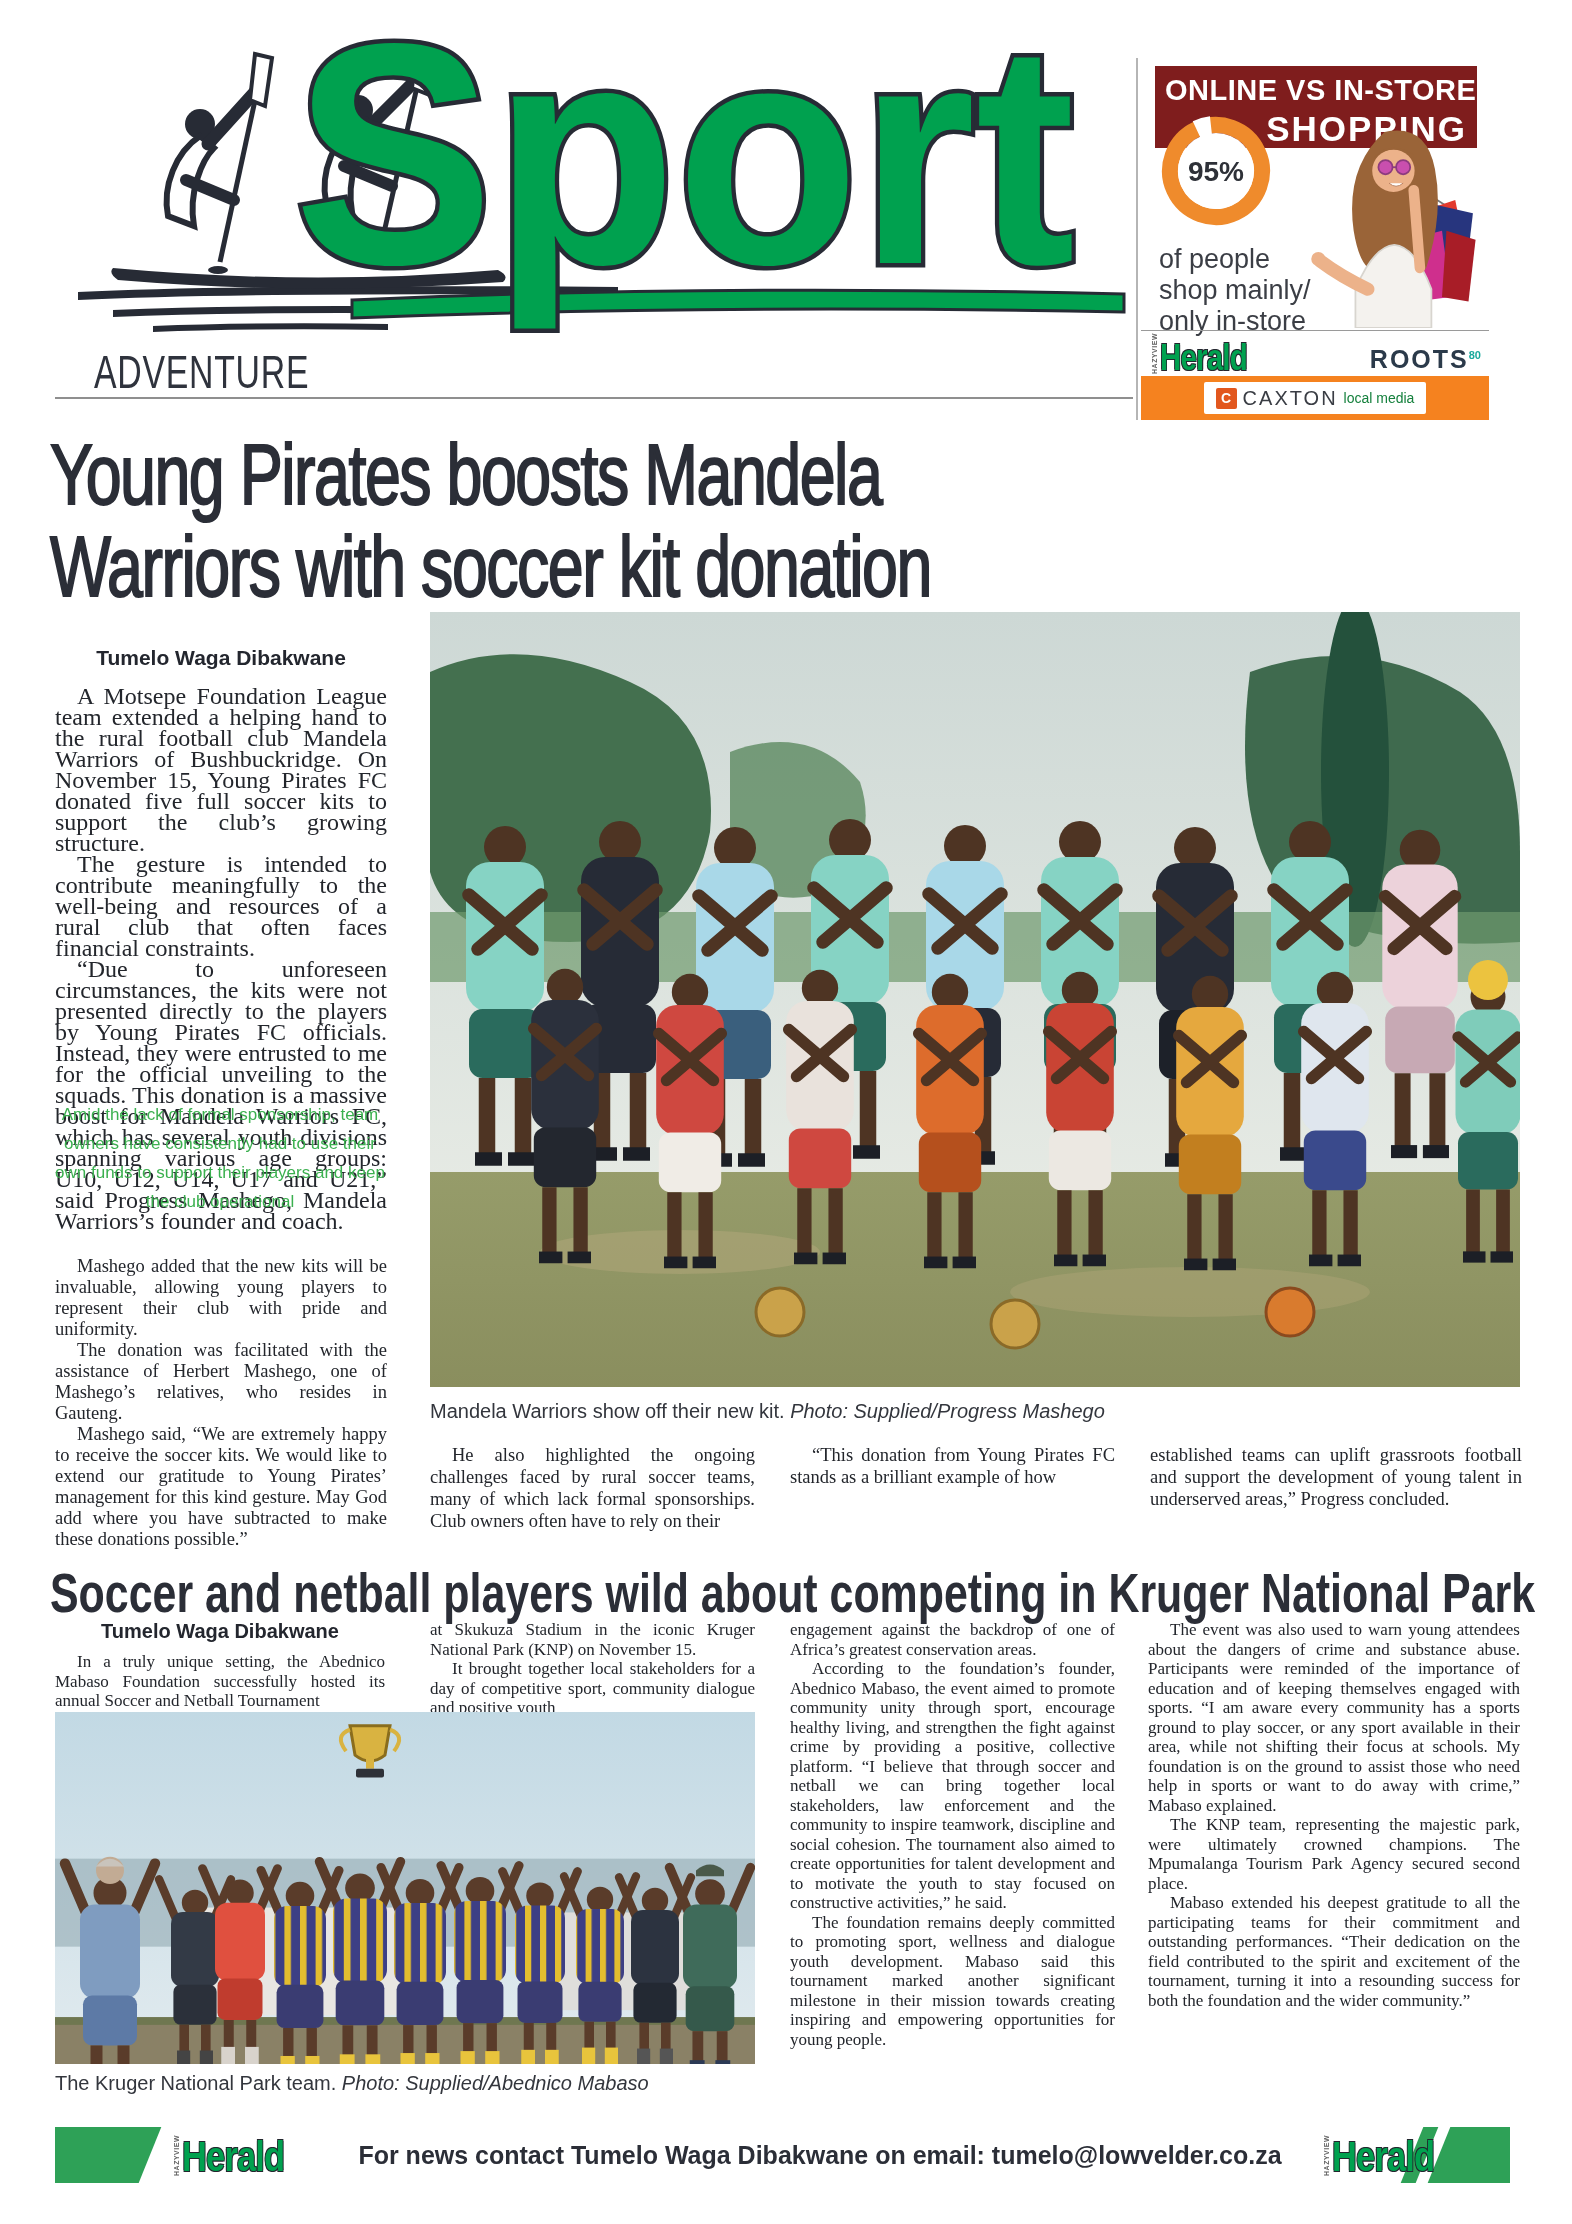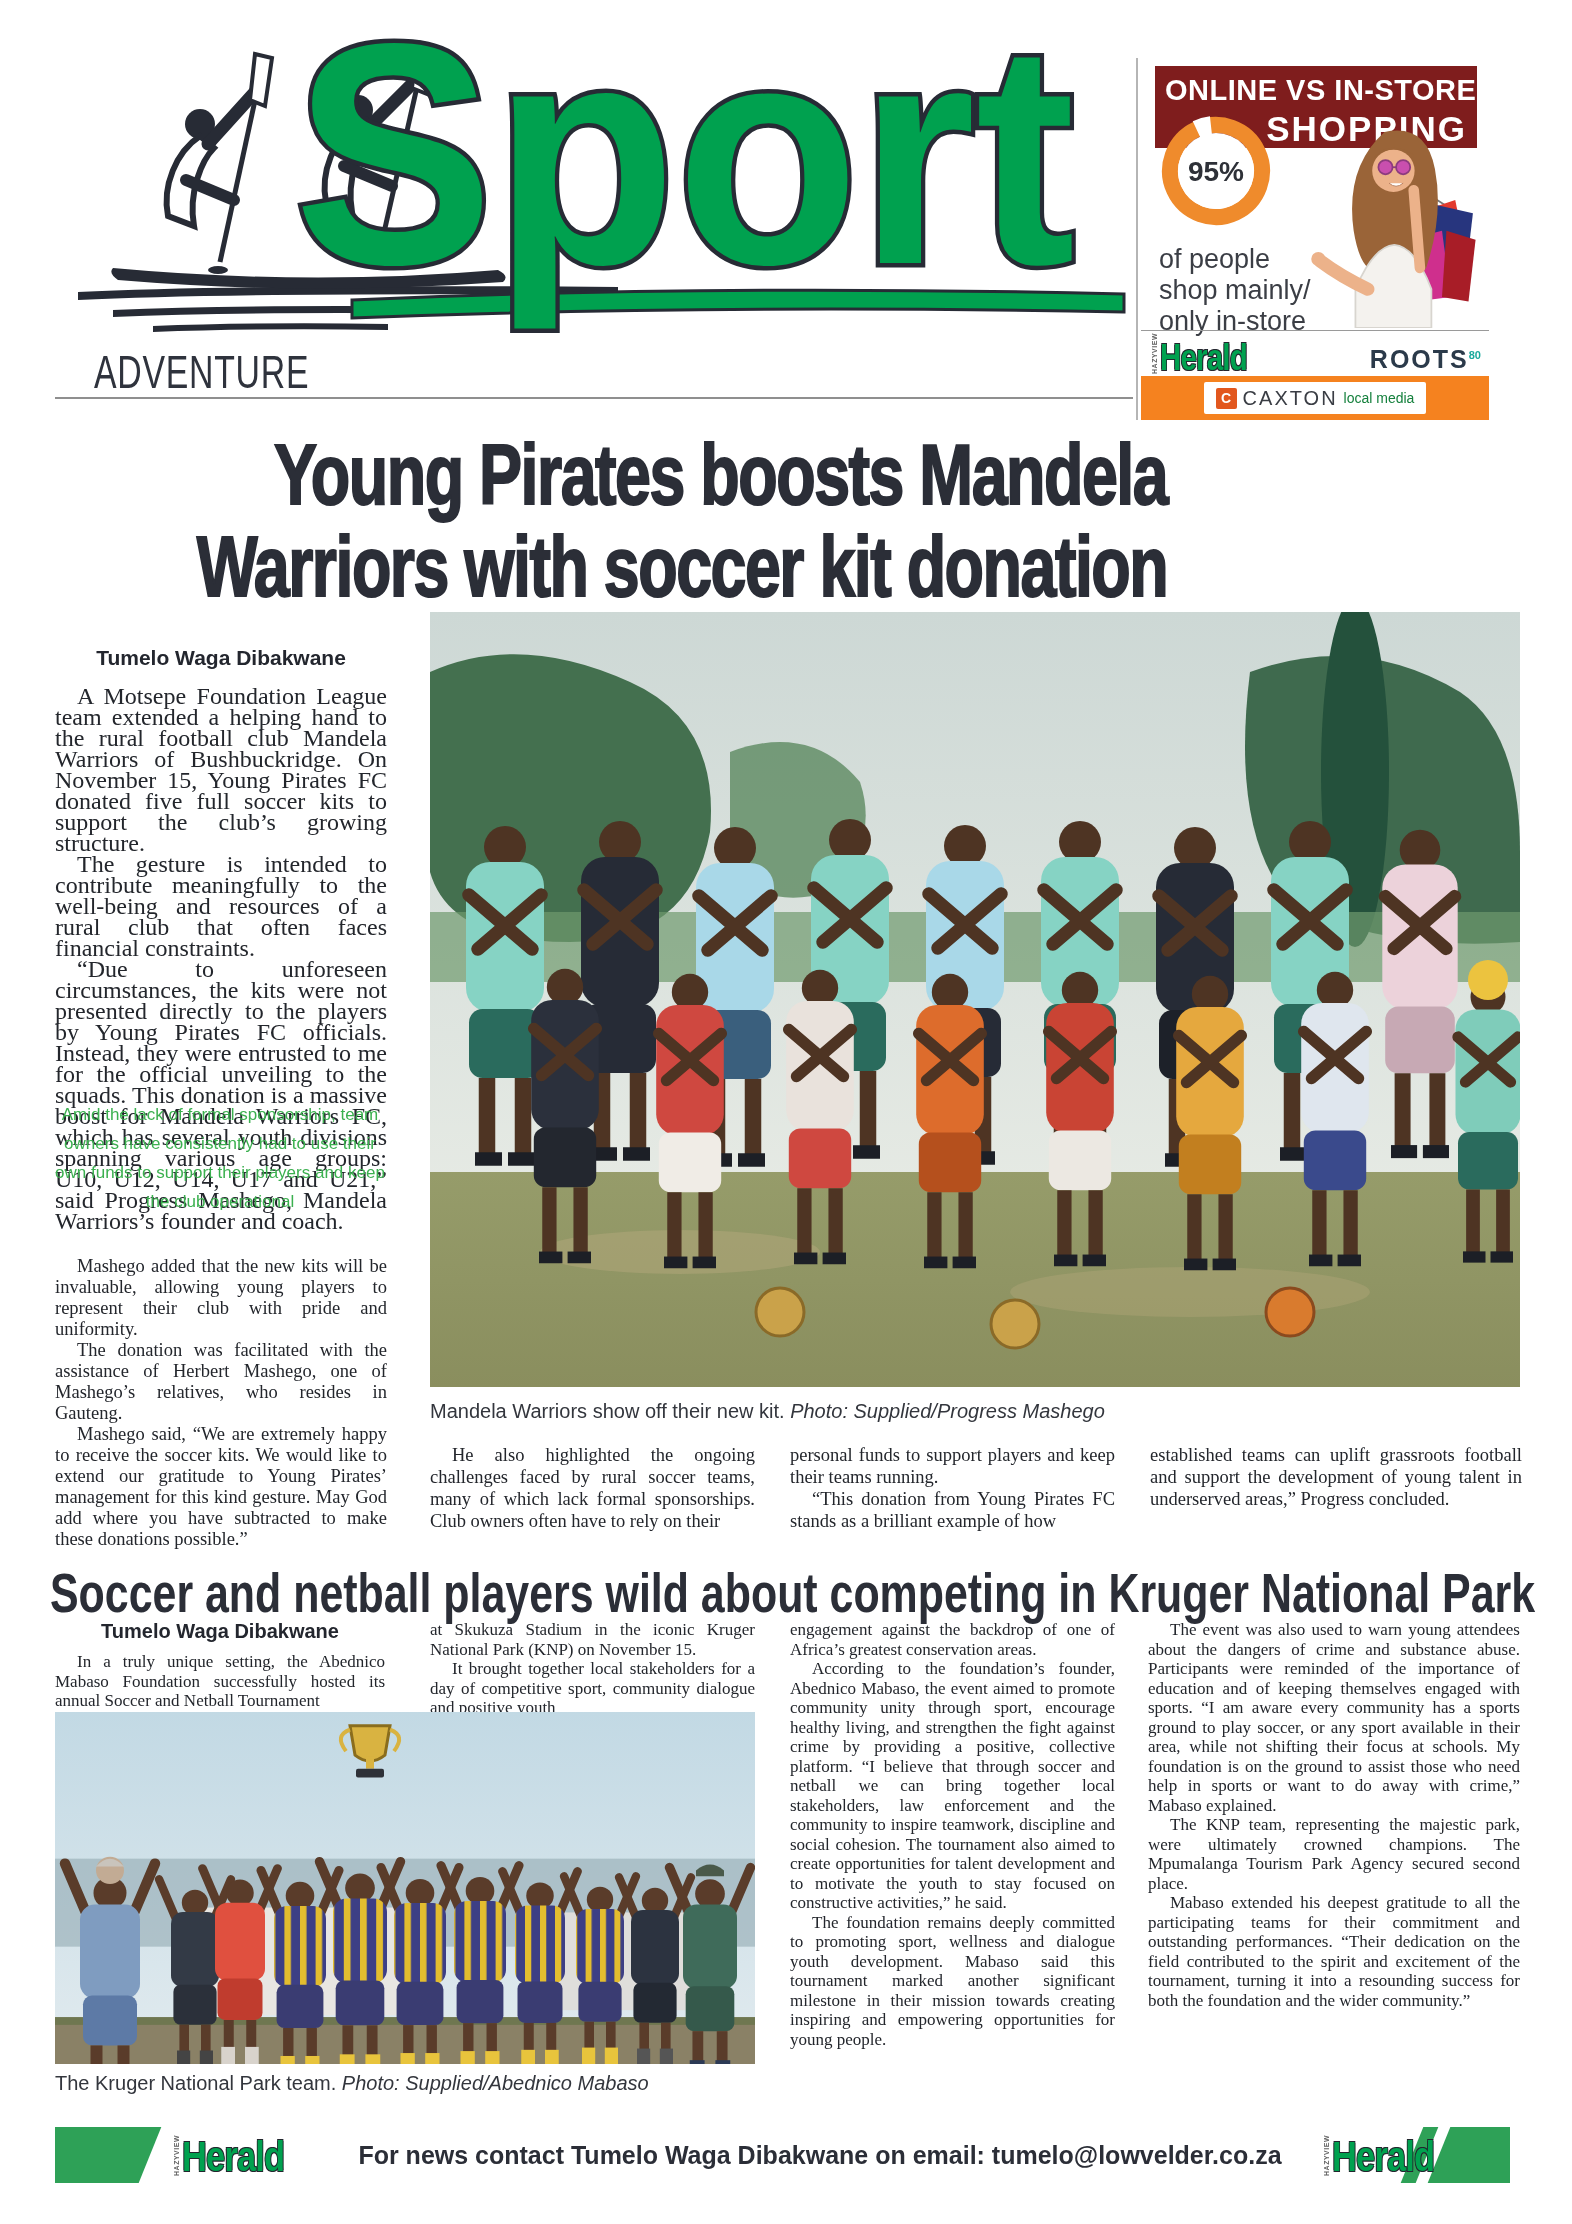--- a/index.html
+++ b/index.html
@@ -47,21 +47,21 @@
   .herald .hz { writing-mode:vertical-rl; transform:rotate(180deg); font-size:7px; font-weight:bold; color:#606060; letter-spacing:0.5px; line-height:1; }
   .herald .hn {
     font-weight:bold; color:#00a14f; letter-spacing:-1px; line-height:0.9;
     transform:scaleX(0.82); transform-origin:left bottom;
     text-shadow:1px 1px 0 #23262e, -1px 1px 0 #23262e, 1px -1px 0 #23262e, -1px -1px 0 #23262e;
   }
   .herald-ad .hn { font-size:36px; }
   .herald-footer .hn { font-size:42px; }
 
   
-  .h1 { position:absolute; left:50px; top:408px; width:1470px; font-weight:bold; color:#2b2e37;text-align:right; }
+  .h1 { position:absolute; left:50px; top:408px; width:1470px; font-weight:normal; color:#2b2e37; }
   .h1 .hline { display:block; font-size:85px; line-height:92px; letter-spacing:-2px; transform:scaleX(0.76); transform-origin:left top; white-space:nowrap; -webkit-text-stroke:2px #2b2e37; }
   .h2 { position:absolute; left:50px; top:1544px; width:1520px; }
   .h2 .hline { display:block; font-size:55px; line-height:58px; color:#2b2e37; transform:scaleX(0.78); transform-origin:left top; white-space:nowrap; }
 
   .byline { font-weight:bold; font-size:21px; text-align:center; color:#23262e; }
   .byline1 { position:absolute; left:55px; top:646px; width:332px; }
   .byline2 { position:absolute; left:55px; top:1620px; width:330px; font-size:20px; }
 
   .bodytext { font-family:"Liberation Serif", serif; color:#23262c; text-align:justify; }
   .bodytext p { margin:0; text-indent:22px; }
@@ -276,21 +276,20 @@
 
   <div class="caption caption1">
     <span>Mandela Warriors show off their new kit. </span><span class="credit">Photo: Supplied/Progress Mashego</span>
   </div>
 
   <div class="a1-bottom bodytext">
     <div class="bc bc1">
       <p>He also highlighted the ongoing challenges faced by rural soccer teams, many of which lack formal sponsorships. Club owners often have to rely on their</p>
     </div>
     <div class="bc bc2">
-      <p class="cont">personal funds to support players and keep their teams running.</p>
       <p>“This donation from Young Pirates FC stands as a brilliant example of how</p>
     </div>
     <div class="bc bc3">
       <p class="cont">established teams can uplift grassroots football and support the development of young talent in underserved areas,” Progress concluded.</p>
     </div>
   </div>
 
   <h2 class="h2">
     <span class="hline">Soccer and netball players wild about competing in Kruger National Park</span>
   </h2>

